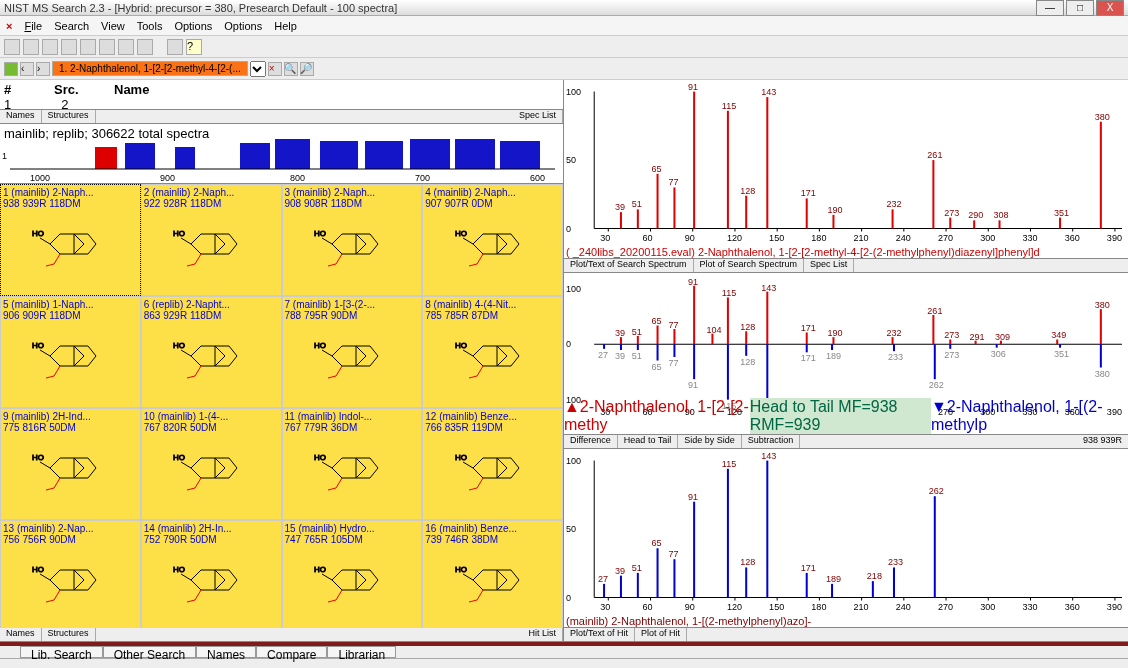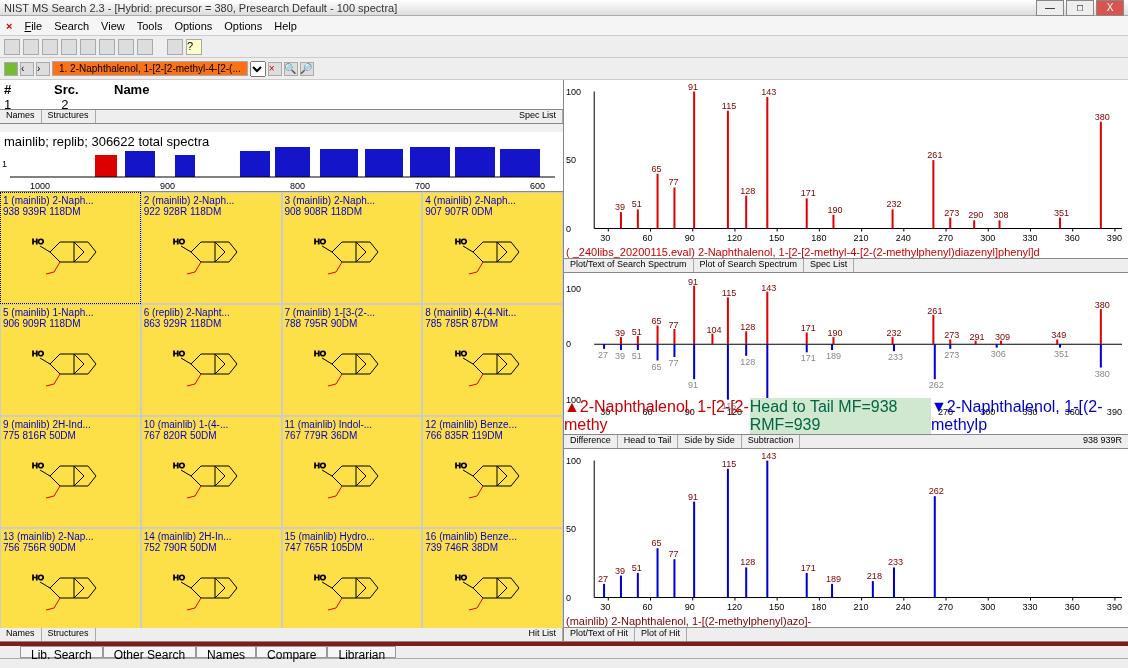--- a/index.html
+++ b/index.html
@@ -17,21 +17,21 @@
 .tabbar { height: 22px; background: #eee; display: flex; align-items: center; padding: 0 4px; gap: 2px; border-bottom: 1px solid #ccc; font-size: 10px; }
 .tab { padding: 1px 6px; border: 1px solid #aaa; background: #f97316; cursor: pointer; }
 .main { display: flex; height: 562px; }
 .left { width: 564px; display: flex; flex-direction: column; border-right: 1px solid #888; }
 .right { width: 564px; display: flex; flex-direction: column; }
 .hitlist { height: 30px; border-bottom: 1px solid #888; padding: 2px 4px; background: #fff; font-size: 13px; overflow: hidden; }
 .hitlist-header { display: flex; gap: 20px; font-weight: bold; }
 .hitlist-row { display: flex; gap: 20px; }
 .mini-tabs { height: 14px; background: #eee; display: flex; font-size: 9px; border-bottom: 1px solid #888; }
 .mini-tab { padding: 0 6px; border-right: 1px solid #aaa; cursor: pointer; }
-.histogram { height: 60px; background: #fff; border-bottom: 1px solid #888; position: relative; margin-top: 8px; }
+.histogram { height: 60px; background: #fff; border-bottom: 1px solid #888; position: relative; }
 .histogram-title { position: absolute; top: 2px; left: 4px; font-size: 13px; }
 .hist-svg { position: absolute; bottom: 0; left: 0; }
 .structures { flex: 1; background: #fde047; overflow: hidden; display: grid; grid-template-columns: repeat(4,1fr); grid-auto-rows: 112px; }
 .struct-cell { border: 1px solid #ccc; padding: 2px; font-size: 10px; color: #0000cd; overflow: hidden; }
 .struct-cell.selected { border: 1px dotted #000; }
 .struct-title { white-space: nowrap; overflow: hidden; text-overflow: ellipsis; }
 .struct-score { white-space: nowrap; }
 .struct-img { width: 100%; height: 70px; display: flex; align-items: center; justify-content: center; }
 .spectrum { flex: 1; background: #fff; border-bottom: 1px solid #888; position: relative; }
 .spec-svg { width: 100%; height: 100%; }

